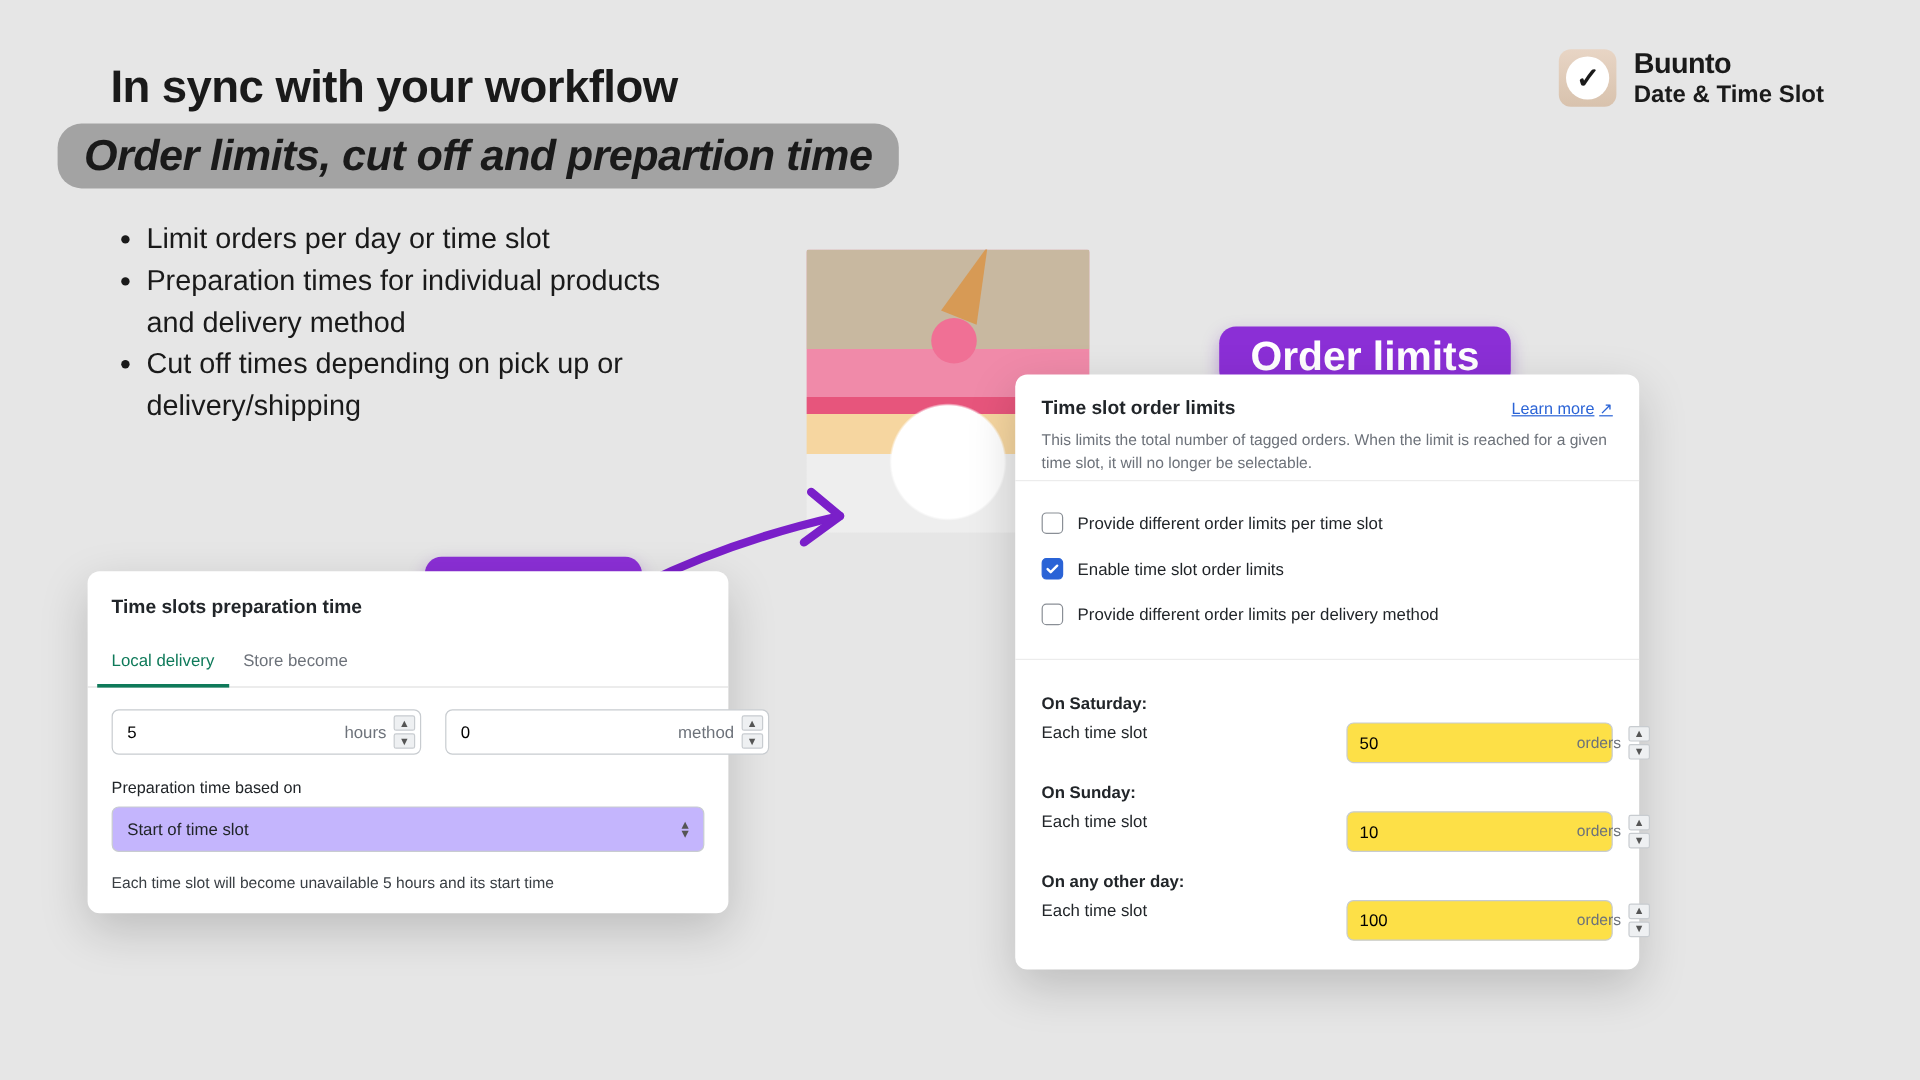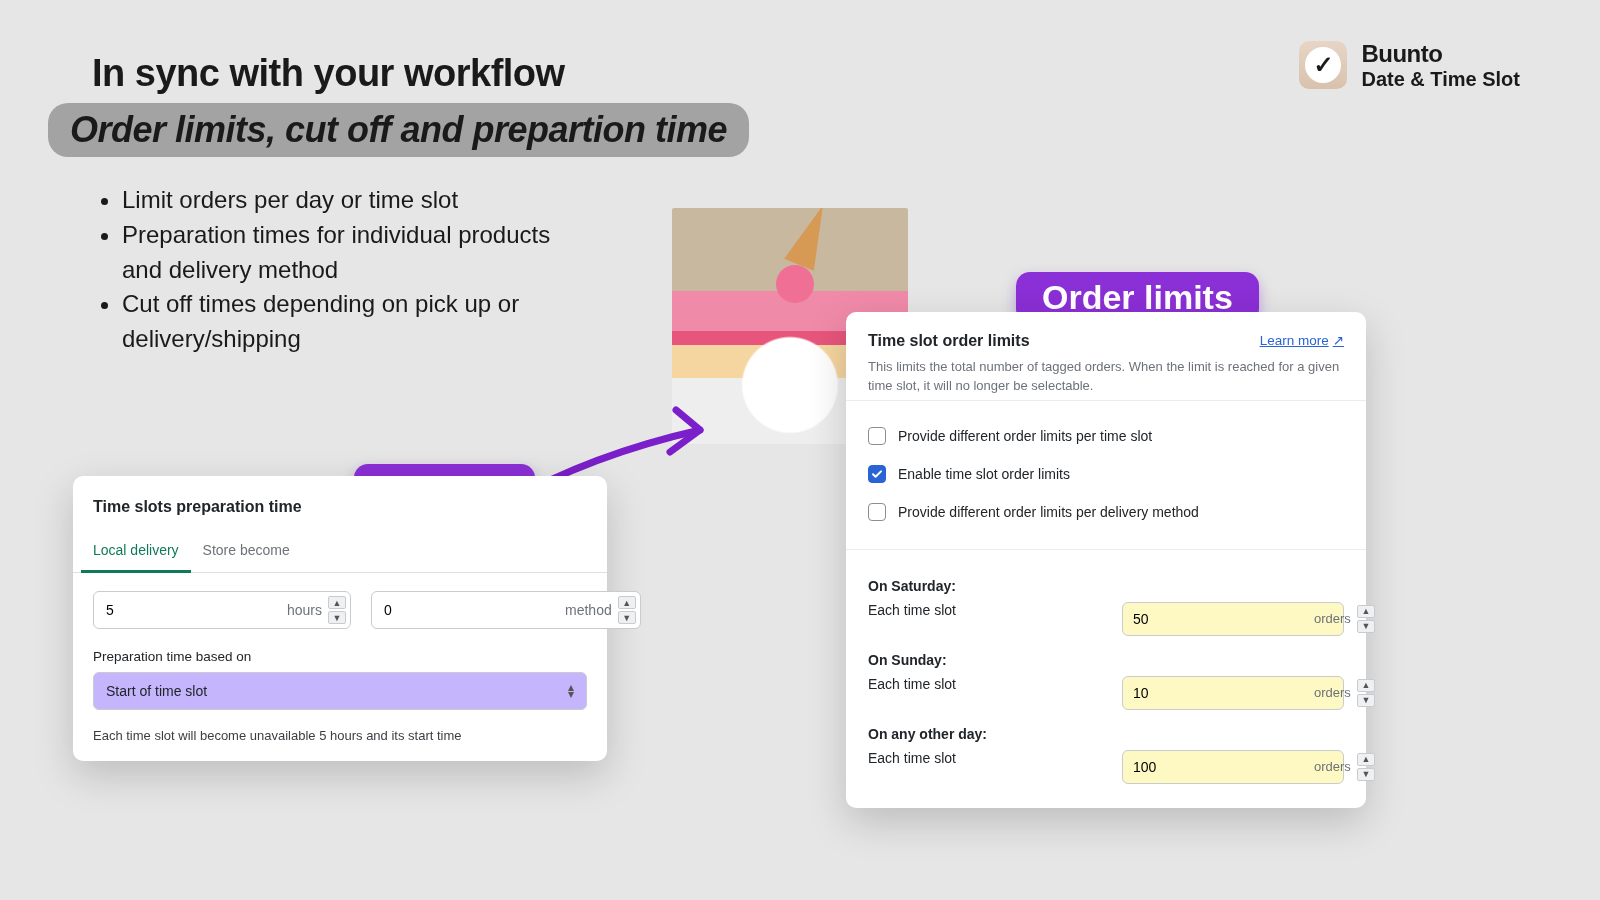--- a/index.html
+++ b/index.html
@@ -166,21 +166,21 @@
   }
   .chk.on { background:#2a63d6; border-color:#2a63d6; }
   .chk.on svg { display:block; }
   .chk svg { display:none; }
   .ol-days { padding: 18px 22px 20px; }
   .day-title { font-weight:700; font-size:14px; margin-top:10px; }
   .day-row { display:flex; align-items:flex-start; justify-content:space-between; margin:8px 0 16px; }
   .day-label { font-size:14px; }
   .ol-input {
     display:flex; align-items:center; border:1px solid #c8ccd0; border-radius:6px; height:34px;
-    padding:0 4px 0 10px; width:222px; background:#fef9c3;
+    padding:0 4px 0 10px; width:222px; background:#fde047;
   }
   .ol-input input { border:none; outline:none; flex:1; font-size:14px; background:transparent; }
   .ol-unit { font-size:13px; color:#6d727a; margin-right:6px; }
 
 </style>
 </head>
 <body>
 
 <div class="brand">
   <div class="brand-logo">

